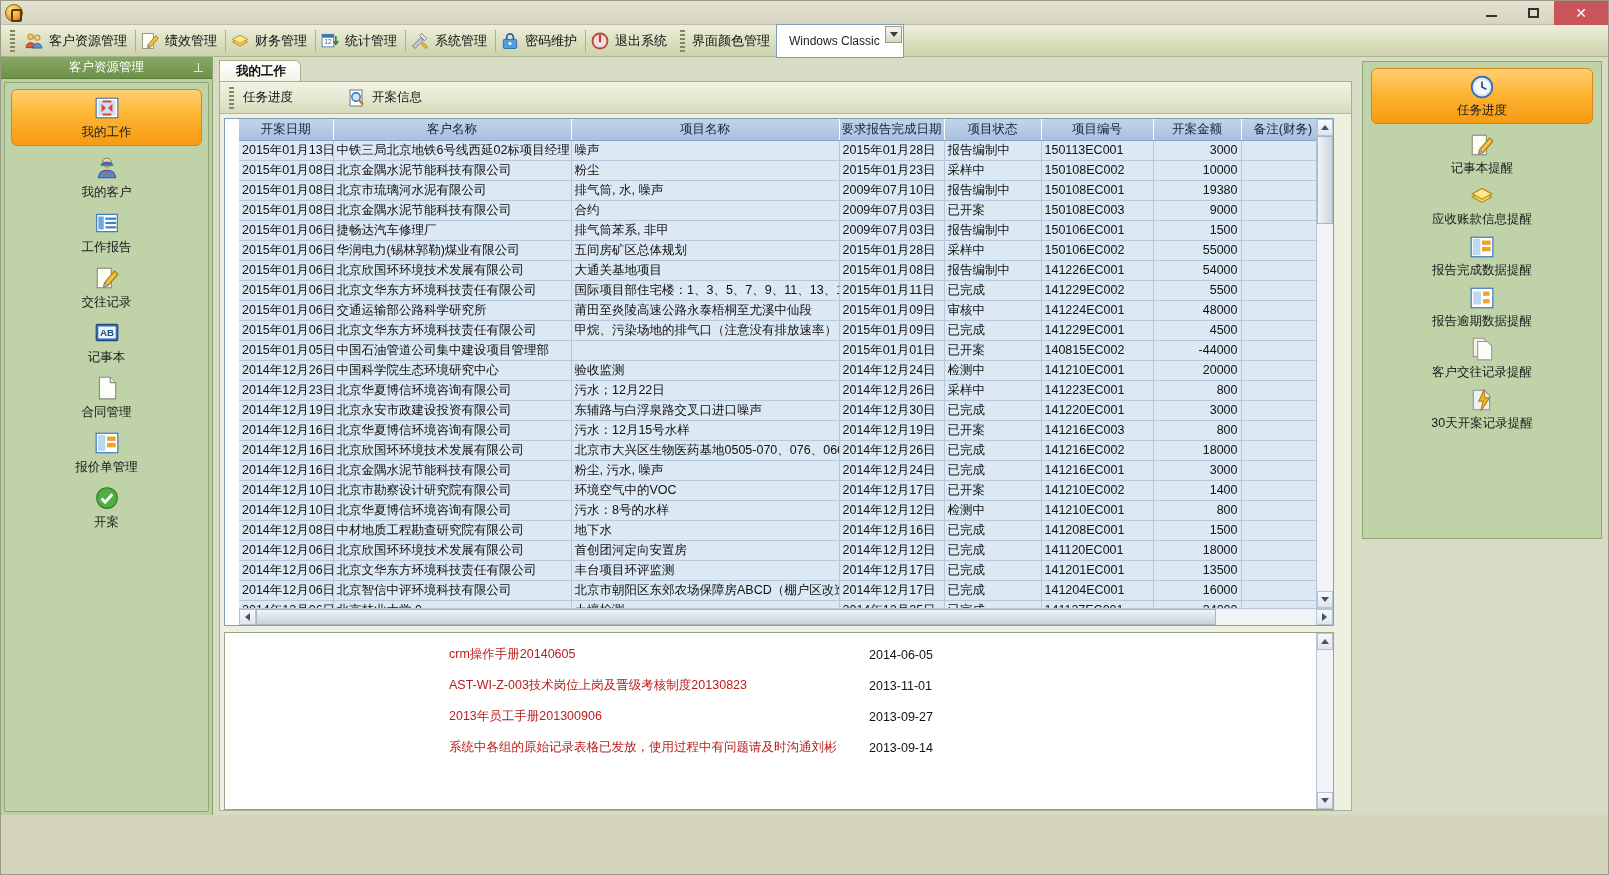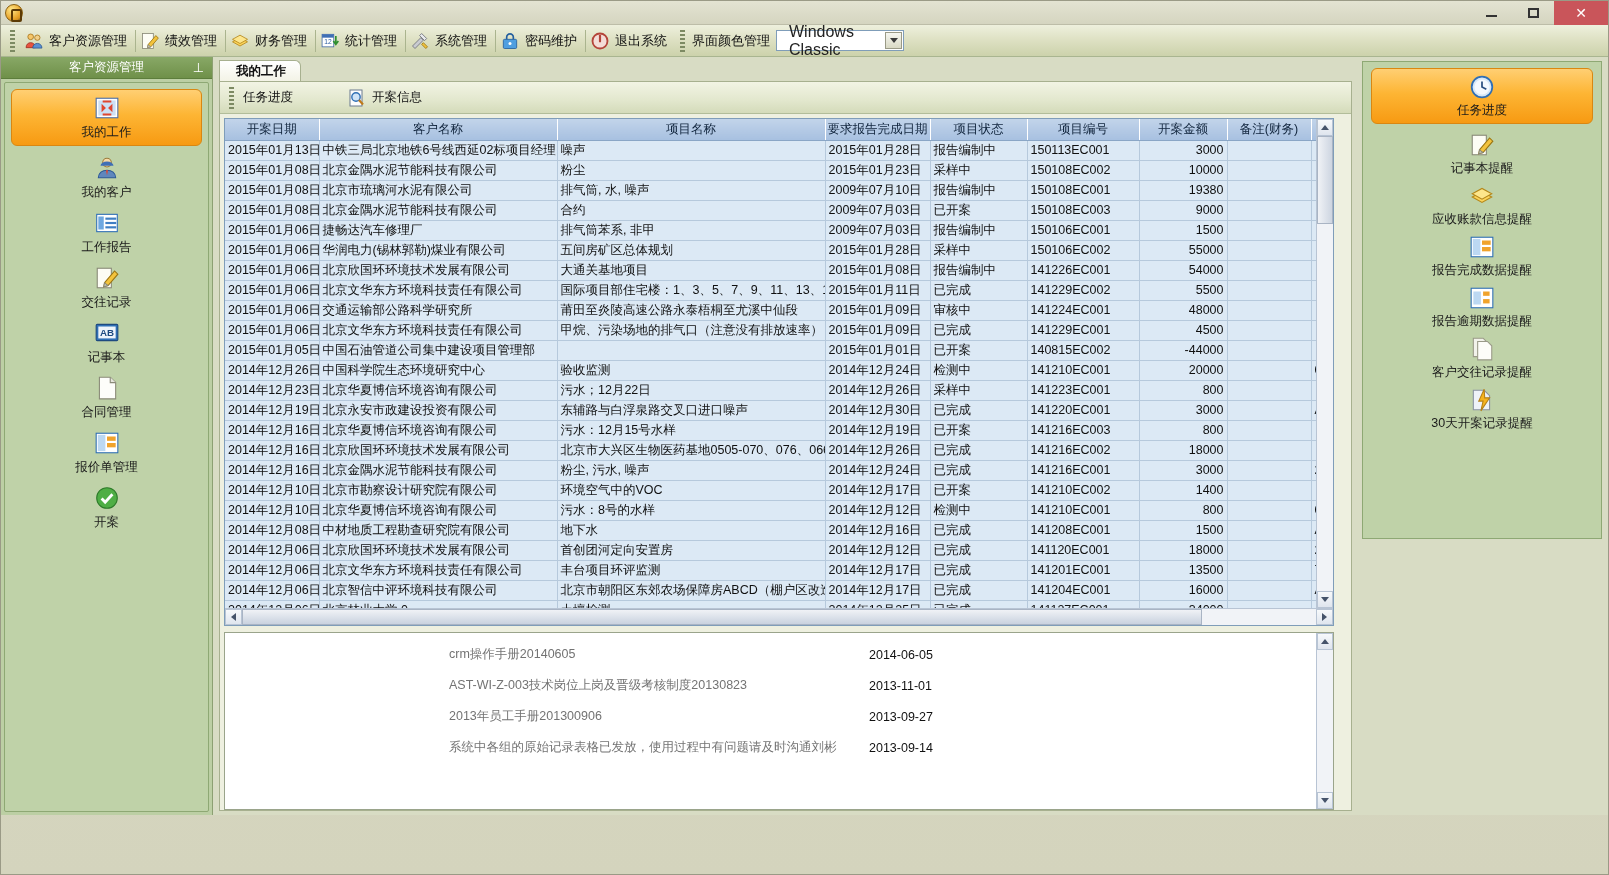--- a/index.html
+++ b/index.html
@@ -81,24 +81,24 @@
     margin: 0 5px; }
   .tb-item {
     display: flex; align-items: center; gap: 5px;
     padding: 2px 8px 2px 4px; height: 26px;
     font-size: 13px; color: #111; white-space: nowrap; cursor: default;
   }
   .tb-sep { width: 1px; height: 22px; background: #aab48e; }
   .tb-ic { width: 20px; height: 20px; flex: 0 0 20px; display:block; }
   .tb-label-color { font-size: 13px; color:#111; margin: 0 6px 0 2px; }
   .tb-select {
-    width: 128px; height: 21px;
+    width: 128px; height: 34px;
     border: 1px solid #7f9db9; background: #fff;
     display: flex; align-items: center;
-    font-size: 16px; color: #222; padding-left: 12px;
+    font-size: 12px; color: #222; padding-left: 12px;
     position: relative;
   }
   .tb-select .arrow {
     position: absolute; right: 1px; top: 1px; width: 17px; height: 17px;
     background: linear-gradient(180deg,#f6f6f0,#d9d9c4);
     border: 1px solid #9a9a86;
     display:flex; align-items:center; justify-content:center;
   }
   .caret-d { width:0;height:0;border-left:4px solid transparent;border-right:4px solid transparent;border-top:5px solid #3a3a3a;}
 
@@ -164,20 +164,21 @@
   }
   .subbar .tb-item { font-size: 12.5px; }
 
   
   .grid-wrap {
     margin: 4px 0 0 4px;
     border: 1px solid #7f9db9; background: #fff;
     flex: 0 0 508px; display: flex; flex-direction: column;
     position: relative; overflow: hidden;
     width: 1110px;
+    padding-left: 14px;
   }
   .grid-scroll-area { display: flex; flex: 1; min-height: 0; }
   .grid-cols { flex: 1; overflow: hidden; }
   table.grid { border-collapse: collapse; table-layout: fixed; width: 1122px; }
   table.grid th {
     background: linear-gradient(180deg,#c2d4ea 0%,#a7c0e0 100%);
     border-right: 1px solid #fff;
     border-bottom: 1px solid #8aa6c6;
     font-size: 12.5px; font-weight: normal; color: #10243c;
     height: 21px; padding: 0 2px; text-align: center;
@@ -230,21 +231,21 @@
     margin: 6px 0 0 4px; width: 1110px;
     border: 1px solid #9aa48b; background: #fff;
     flex: 1; display: flex; min-height: 0;
   }
   .notice-list { flex: 1; padding: 6px 0 0 0; }
   .notice-row {
     display: flex; align-items: center;
     height: 31px; font-size: 12.5px;
   }
   .notice-link {
-    color: #737373; flex: 0 0 420px; margin-left: 224px;
+    color: #b91c1c; flex: 0 0 420px; margin-left: 224px;
     cursor: pointer;
   }
   .notice-date { color: #111; }
 
   
   .right-side {
     width: 250px; flex: 0 0 250px;
     background: #d8dcc4;
     padding: 4px 6px 0 4px;
   }

